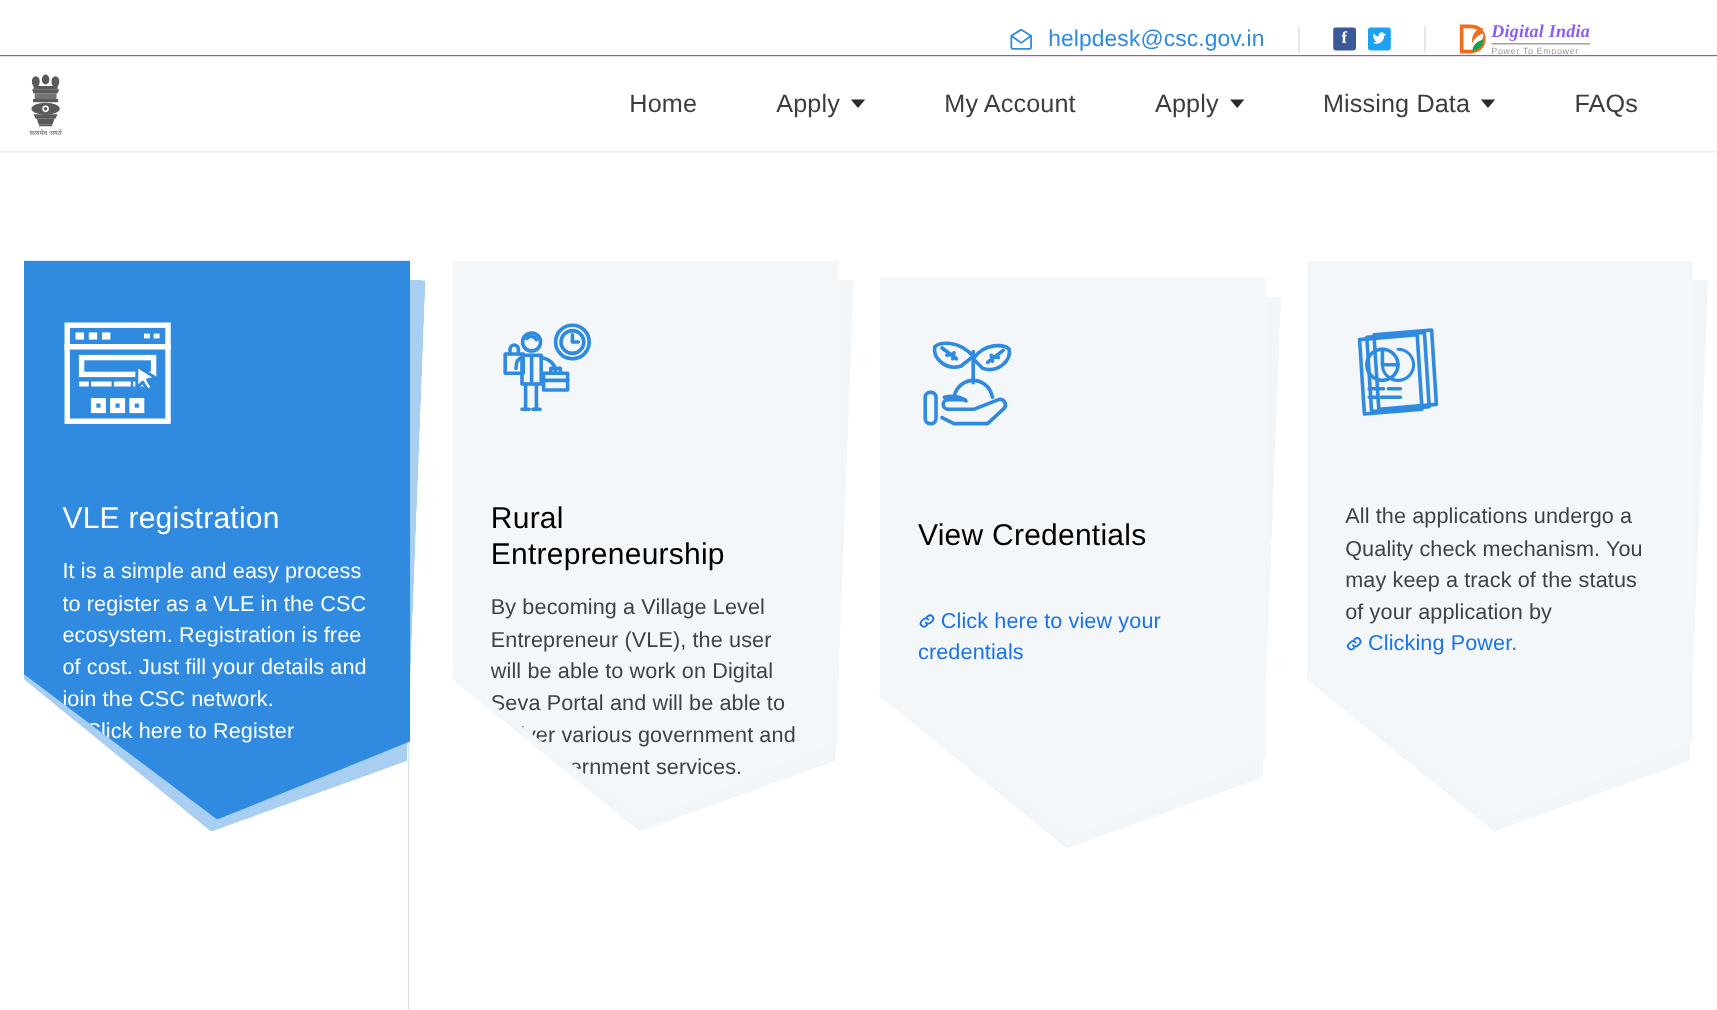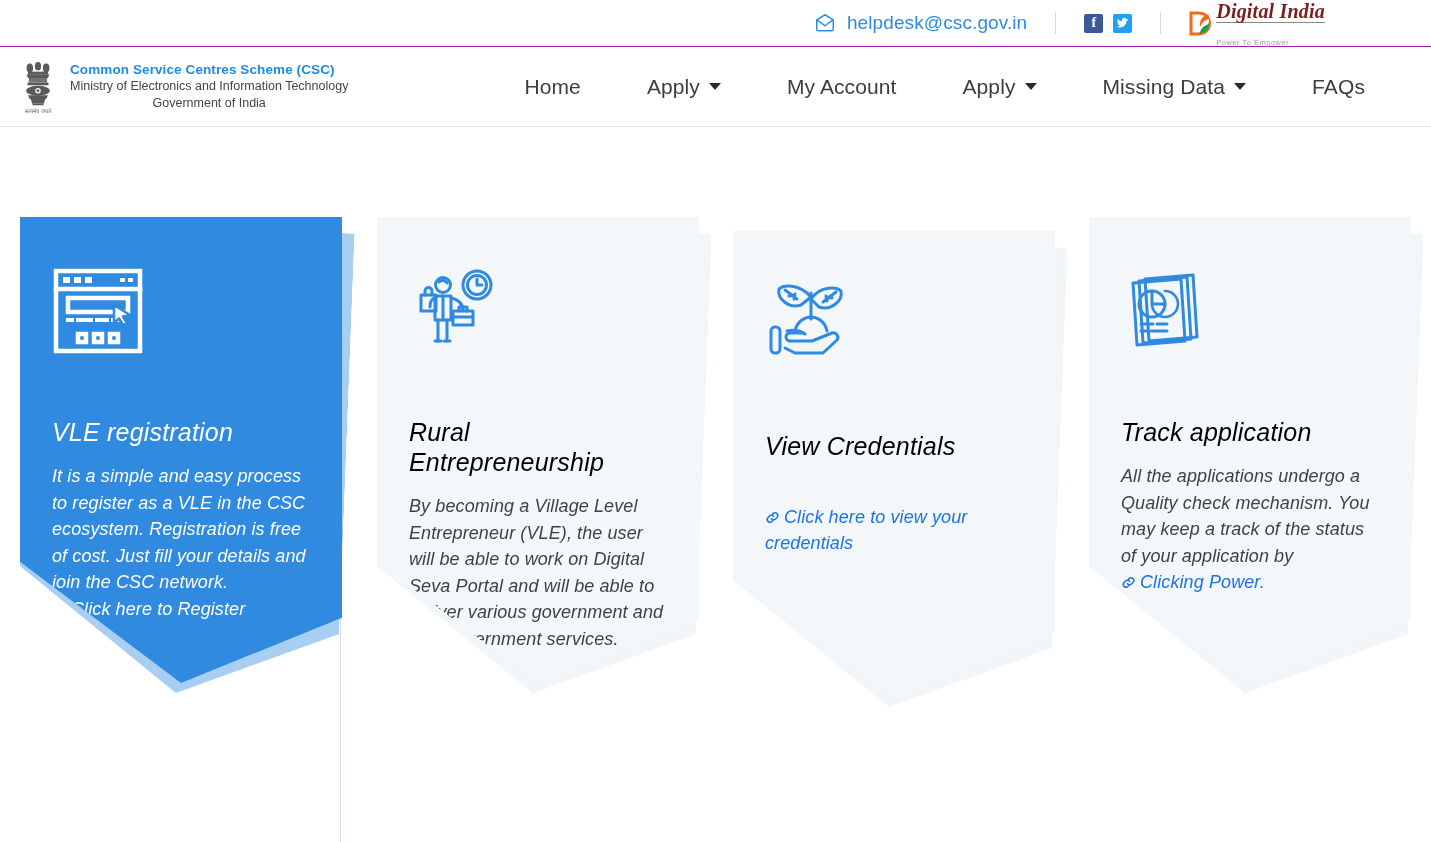--- a/index.html
+++ b/index.html
@@ -53,31 +53,31 @@
   .fb { background: #3b5998; font-family: "Liberation Serif", serif; }
   .tw { background: #1da1f2; }
   .tw svg { width: 13px; height: 13px; display: block; }
   .di-logo { display: flex; align-items: center; gap: 4px; }
   .di-swirl { width: 23px; height: 25px; display: block; }
   .di-text { display: flex; flex-direction: column; line-height: 1; }
   .di-title {
     font-family: "Liberation Serif", serif;
     font-style: italic;
     font-weight: bold;
-    font-size: 20px;
-    color: #7f1d1d;
+    font-size: 15px;
+    color: #8b5cf6;
     letter-spacing: 0.2px;
     border-bottom: 1.5px solid #8a8a8a;
     padding-bottom: 1px;
   }
   .di-sub {
     font-size: 7.5px;
     color: #9a9a9a;
     letter-spacing: 0.5px;
-    margin-top: 16px;
+    margin-top: 2px;
   }
 
   
   .header {
     height: 80px;
     width: 100%;
     background: #ffffff;
     border-bottom: 1px solid #e8e8e8;
     display: flex;
     align-items: center;
@@ -117,21 +117,20 @@
     border-right: 6px solid transparent;
     border-top: 7px solid #2b2b2b;
     display: block;
   }
 
   
   .cards {
     position: relative;
     width: 1179px;
     height: 715px;
-    font-style: italic;
   }
   .card {
     position: absolute;
     top: 0;
     width: 322px;
   }
   .card-body {
     position: relative;
     padding: 48px 30px 0 32px;
     min-height: 466px;
@@ -266,25 +265,20 @@
           <ellipse cx="22" cy="36" rx="13" ry="5.5"></ellipse>
           <circle cx="22" cy="36" r="3" fill="#ffffff"></circle>
           <circle cx="22" cy="36" r="1.6" fill="#5a5a5a"></circle>
           <path d="M11 41 h22 l-2 4 h-18 z"></path>
           <path d="M14 45 h16 l-1.5 5 h-13 z"></path>
           <path d="M16 50 h12 v2 h-12 z"></path>
         </g>
         <text x="22" y="60" font-size="6" fill="#5a5a5a" text-anchor="middle" font-family="DejaVu Sans, sans-serif">सत्यमेव जयते</text>
       </svg>
     </span>
-    <span class="brand-text">
-      <span class="brand-l1">Common Service Centres Scheme (CSC)</span>
-      <span class="brand-l2">Ministry of Electronics and Information Technology</span>
-      <span class="brand-l3">Government of India</span>
-    </span>
   </div>
 
   <div class="nav">
     <a class="nav-item">
       <span>Home</span>
     </a>
     <a class="nav-item">
       <span>Apply</span>
       <span class="caret"></span>
     </a>
@@ -416,21 +410,20 @@
           <path d="M24 14 L72 10 L76 72 L28 76 Z"></path>
           <path d="M18 16 L66 12 L70 74 L22 78 Z"></path>
           <path d="M12 18 L60 14 L64 76 L16 80 Z"></path>
           <circle cx="31" cy="39" r="13"></circle>
           <path d="M31 39 V26 M31 39 H44"></path>
           <path d="M44 26 a13 13 0 0 1 0 26 a13 13 0 0 1 -13 -13" stroke-width="2.6"></path>
           <path d="M20 59 h12 M36 59 h10"></path>
           <path d="M20 66 h6 M30 66 h16"></path>
         </svg>
       </div>
-      <div class="card-title">Track application</div>
       <div class="card-text">
         <span>All the applications undergo a Quality check mechanism. You may keep a track of the status of your application by </span>
         <br>
         <a class="card-link">
           <span class="link-ico">
             <svg viewBox="0 0 24 24" fill="none" stroke="#1a73e8" stroke-width="2.4" stroke-linecap="round">
               <path d="M10.2 13.8a4.4 4.4 0 0 0 6.6.5l2.6-2.6a4.4 4.4 0 0 0-6.2-6.2l-1.5 1.5"></path>
               <path d="M13.8 10.2a4.4 4.4 0 0 0-6.6-.5l-2.6 2.6a4.4 4.4 0 0 0 6.2 6.2l1.5-1.5"></path>
             </svg>
           </span><span>Clicking Power.</span>

